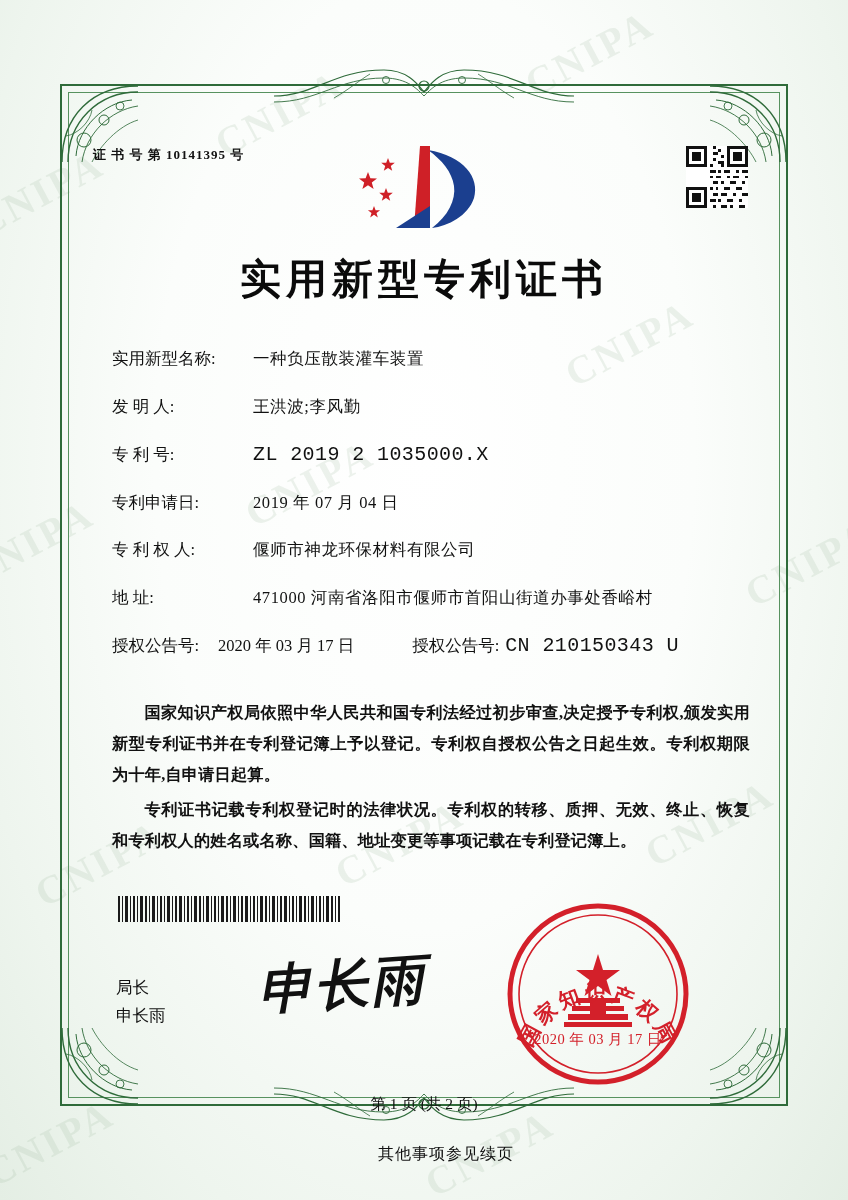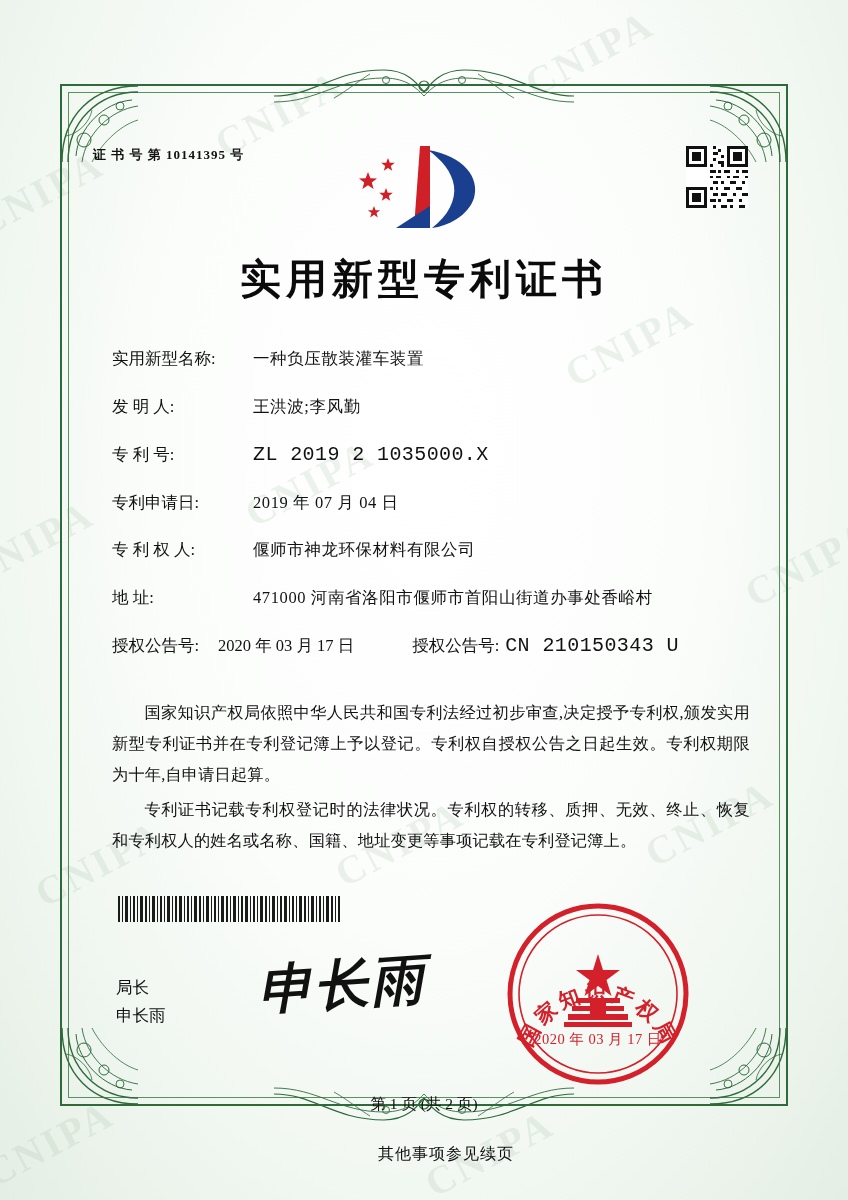--- a/index.html
+++ b/index.html
@@ -172,20 +172,21 @@
     width: 638px;
   }
   .para {
     font-size: 16.2px;
     line-height: 31px;
     text-indent: 2em;
     color: #111;
     text-align: justify;
     margin-bottom: 4px;
     letter-spacing: 0.2px;
+    font-weight: bold;
   }
 
   
   .barcode {
     position: absolute;
     left: 118px;
     top: 896px;
     width: 222px;
     height: 26px;
   }

